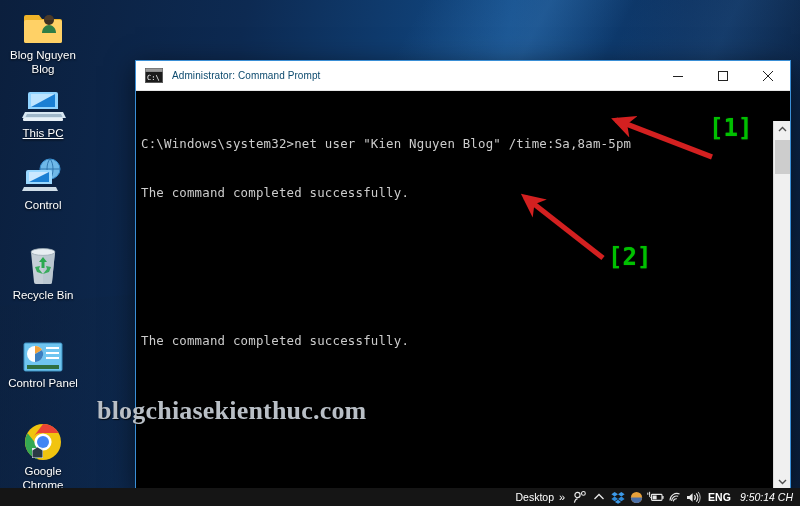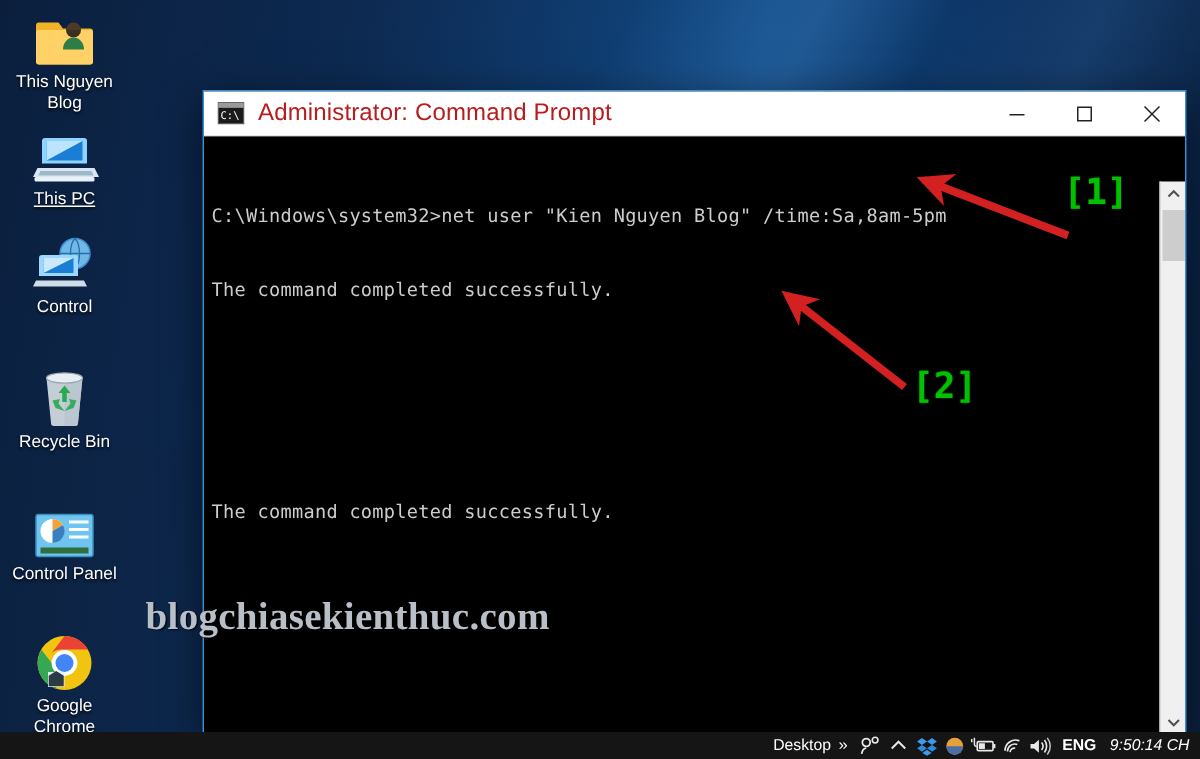--- a/index.html
+++ b/index.html
@@ -42,21 +42,21 @@
     background:#000;
     z-index:10;
     box-shadow:0 6px 26px rgba(0,0,0,0.55);
   }
   #titlebar {
     height:30px; background:#ffffff; display:flex; align-items:center;
     border-bottom:1px solid #e6e6e6;
   }
   #titlebar .ticon { width:18px; height:15px; margin-left:9px; margin-right:9px; flex:none; }
   #titlebar .ttext {
-    flex:1; font-size:16px; color:#b91c1c; letter-spacing:0.1px;
+    flex:1; font-size:10px; color:#0c4a6e; letter-spacing:0.1px;
     font-family:"Liberation Sans", sans-serif;
   }
   .wbtn {
     width:45px; height:29px; display:flex; align-items:center; justify-content:center;
     color:#222;
   }
 
   #console {
     position:absolute; left:0; right:0; top:30px; bottom:0;
     background:#000; overflow:hidden;
@@ -124,21 +124,21 @@
 <div class="dicon" style="left:0px;top:2px;">
   <div class="glyph">
     <svg width="42" height="40" viewBox="0 0 42 40">
       <path d="M4 9 h13 l3 4 h18 a2 2 0 0 1 2 2 v20 a2 2 0 0 1 -2 2 h-34 a2 2 0 0 1 -2 -2 v-24 a2 2 0 0 1 2 -2 z" fill="#f0b429"></path>
       <path d="M4 14 h34 a2 2 0 0 1 2 2 v19 a2 2 0 0 1 -2 2 h-34 a2 2 0 0 1 -2 -2 v-19 a2 2 0 0 1 2 -2 z" fill="#ffd166"></path>
       <circle cx="27" cy="14" r="5" fill="#3c2f22"></circle>
       <path d="M20 27 c0-5 3.5-8 7-8 s7 3 7 8 z" fill="#2f7d46"></path>
       <path d="M27 9 a5 5 0 0 1 5 5 h-10 a5 5 0 0 1 5 -5z" fill="#4a3a2a"></path>
     </svg>
   </div>
-  <span class="cap">This Nguyen</span>
+  <span class="cap">Blog Nguyen</span>
   <span class="cap">Blog</span>
 </div>
 
 <div class="dicon" style="left:0px;top:80px;text-decoration:underline;">
   <div class="glyph">
     <svg width="46" height="38" viewBox="0 0 46 38">
       <path d="M10 6 h26 a2 2 0 0 1 2 2 v15 h-30 v-15 a2 2 0 0 1 2 -2z" fill="#8fd3ff"></path>
       <path d="M11 8 h24 v13 h-24z" fill="#1a7fd4"></path>
       <path d="M11 8 h24 l-24 13z" fill="#bde4ff"></path>
       <path d="M5 26 h38 l3 6 h-44z" fill="#d7e7f2"></path>

